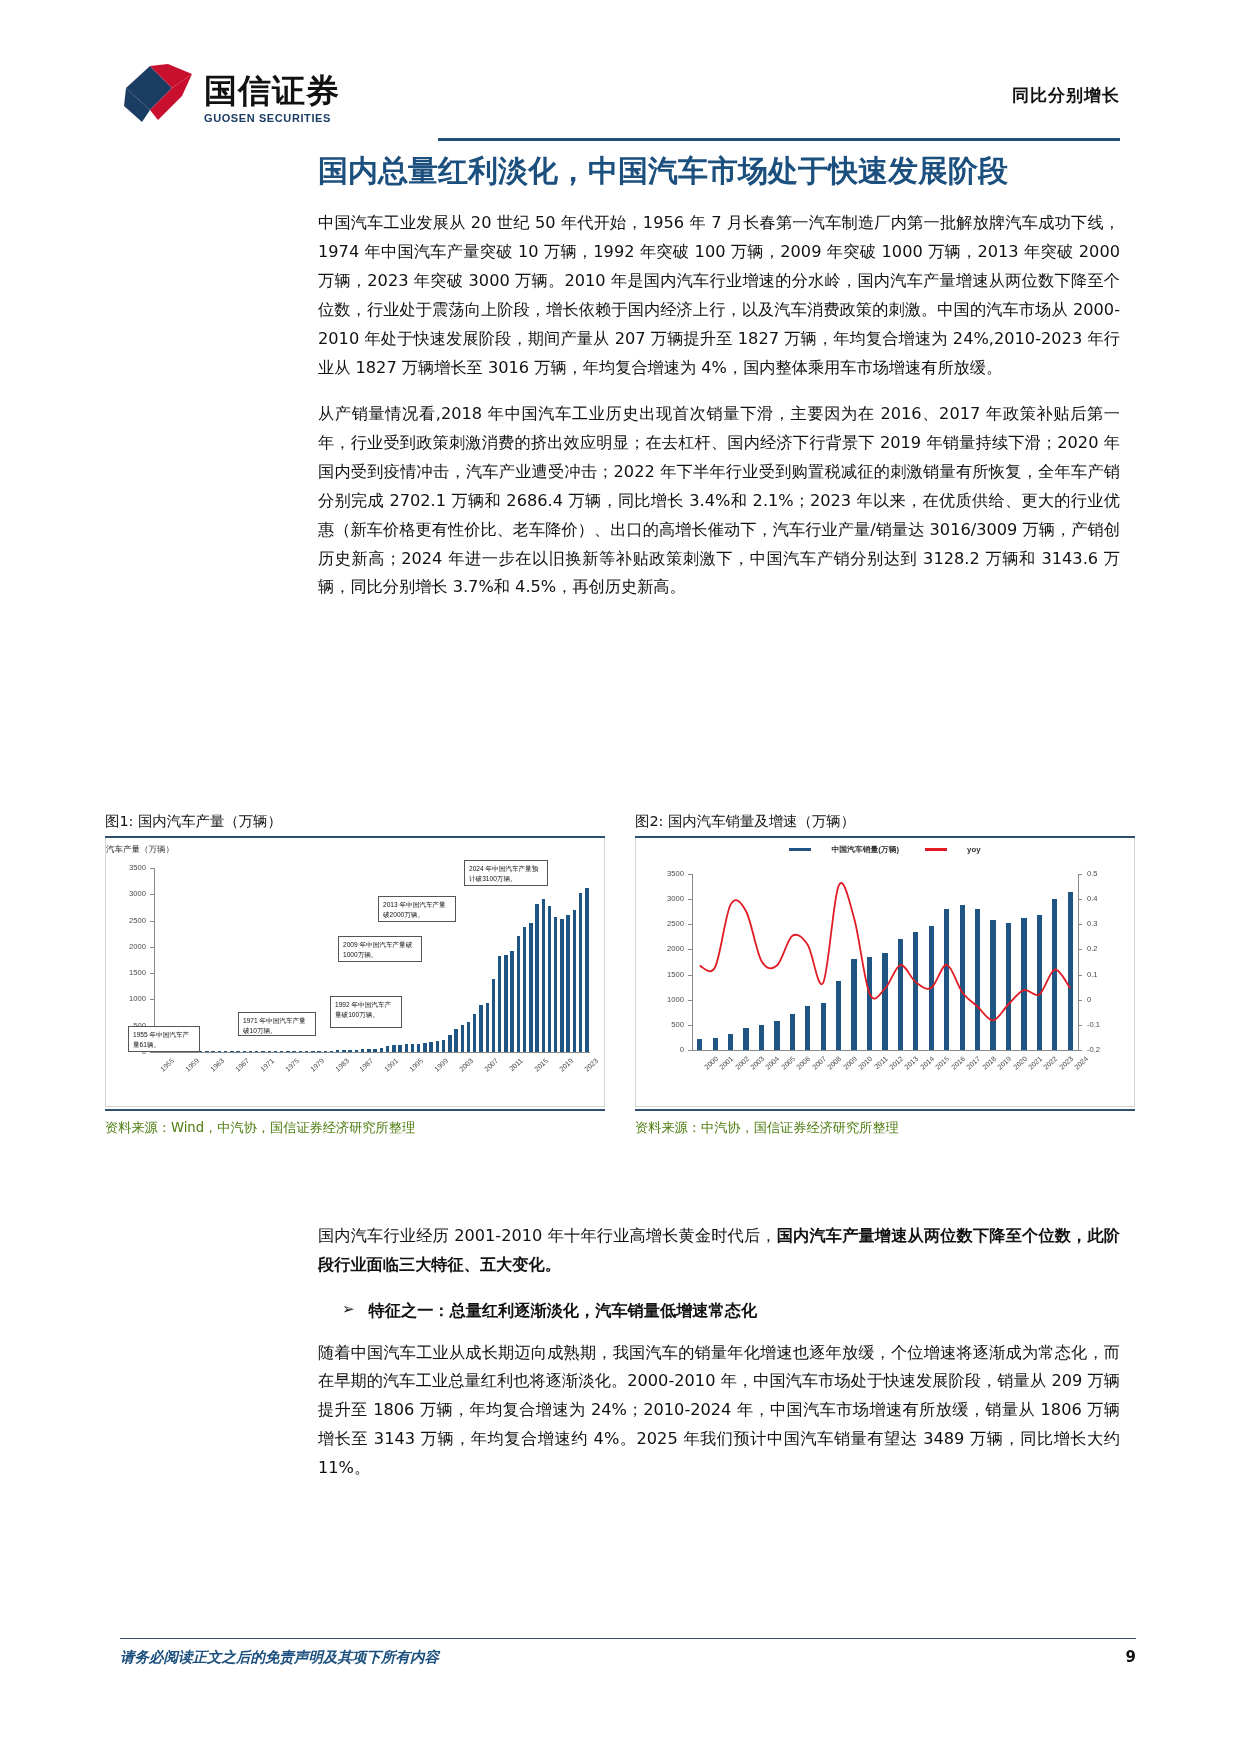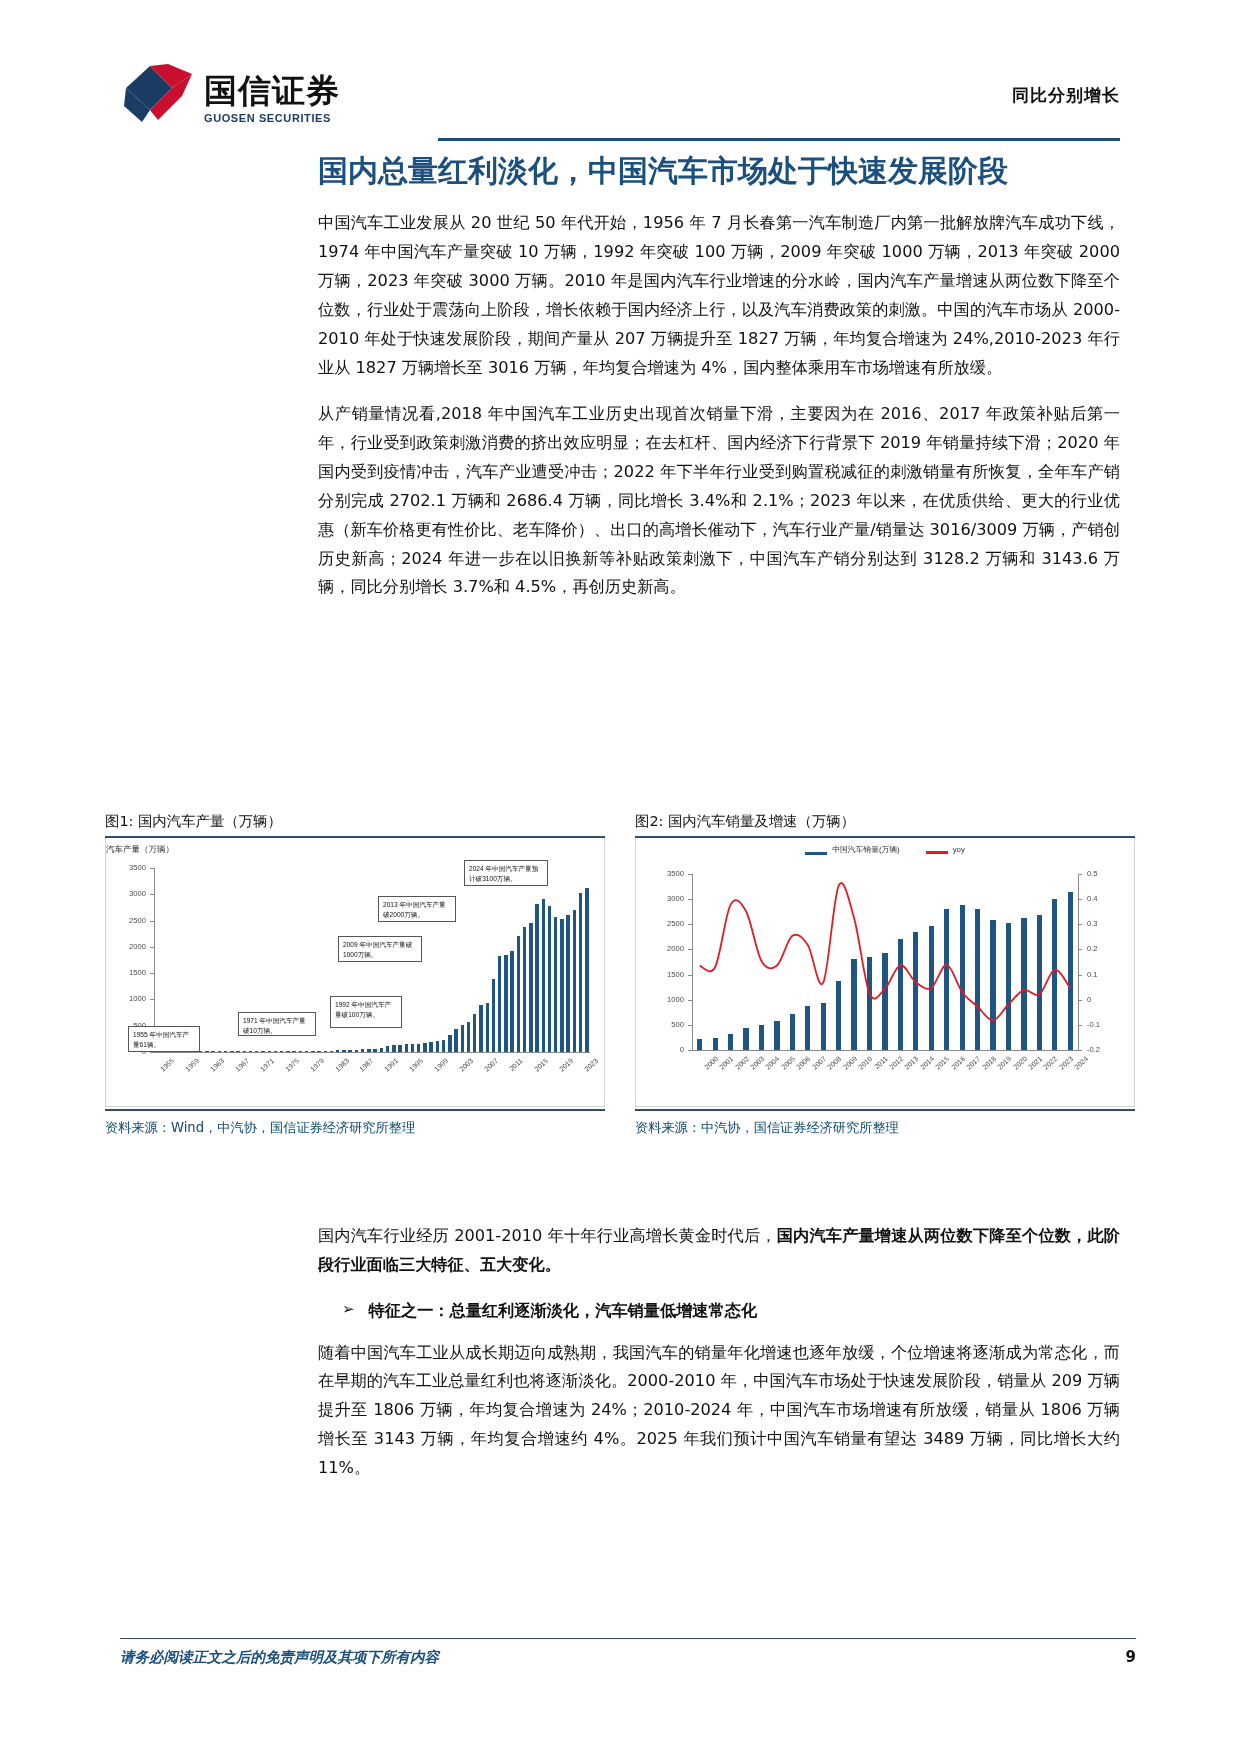--- a/index.html
+++ b/index.html
@@ -62,35 +62,35 @@
   }
   .fig { width:500px; }
   .fig-caption {
     font-size:14.4px; color:#111; margin-bottom:5px;
     font-family:"DejaVu Sans","Liberation Sans",sans-serif;
   }
   .fig-rule { height:2px; background:#2f4f6f; margin-bottom:0px; }
   .fig-body { border:1px solid #d4d4d4; border-top:none; height:268px; position:relative; background:#fff; }
   .fig-foot-rule { height:2px; background:#2f4f6f; margin-top:2px; }
   .fig-source {
-    font-size:13.2px; color:#0c4a6e; margin-top:8px;
+    font-size:13.2px; color:#4d7c0f; margin-top:8px;
     font-family:"DejaVu Sans","Liberation Sans",sans-serif;
   }
 
   
   .chart-title {
     position:absolute; left:0; right:0; top:6px; 
     font-size:8.5px; color:#333;
   }
   .legend {
     position:absolute; left:0; right:0; top:6px;
     display:flex; justify-content:center; gap:26px; align-items:center;
     font-size:7.8px; color:#333;
   }
-  .legend-item { display:flex; align-items:flex-end; gap:5px; }
+  .legend-item { display:flex; align-items:center; gap:20px;font-weight:bold; }
   .legend-swatch { width:22px; height:3px; display:inline-block; }
   .ytick { position:absolute; font-size:7.6px; color:#4a4a4a; text-align:right; white-space:nowrap; }
   .ytick-r { position:absolute; font-size:7.6px; color:#4a4a4a; text-align:left; white-space:nowrap; }
   .tickmark { position:absolute; background:#8a8a8a; }
   .axis-line { position:absolute; background:#8a8a8a; }
   .bar { position:absolute; bottom:0; background:#1f5582; }
   .xlab {
     position:absolute; font-size:7px; color:#4a4a4a;
     transform:rotate(-42deg); transform-origin:right top; white-space:nowrap;
   }

